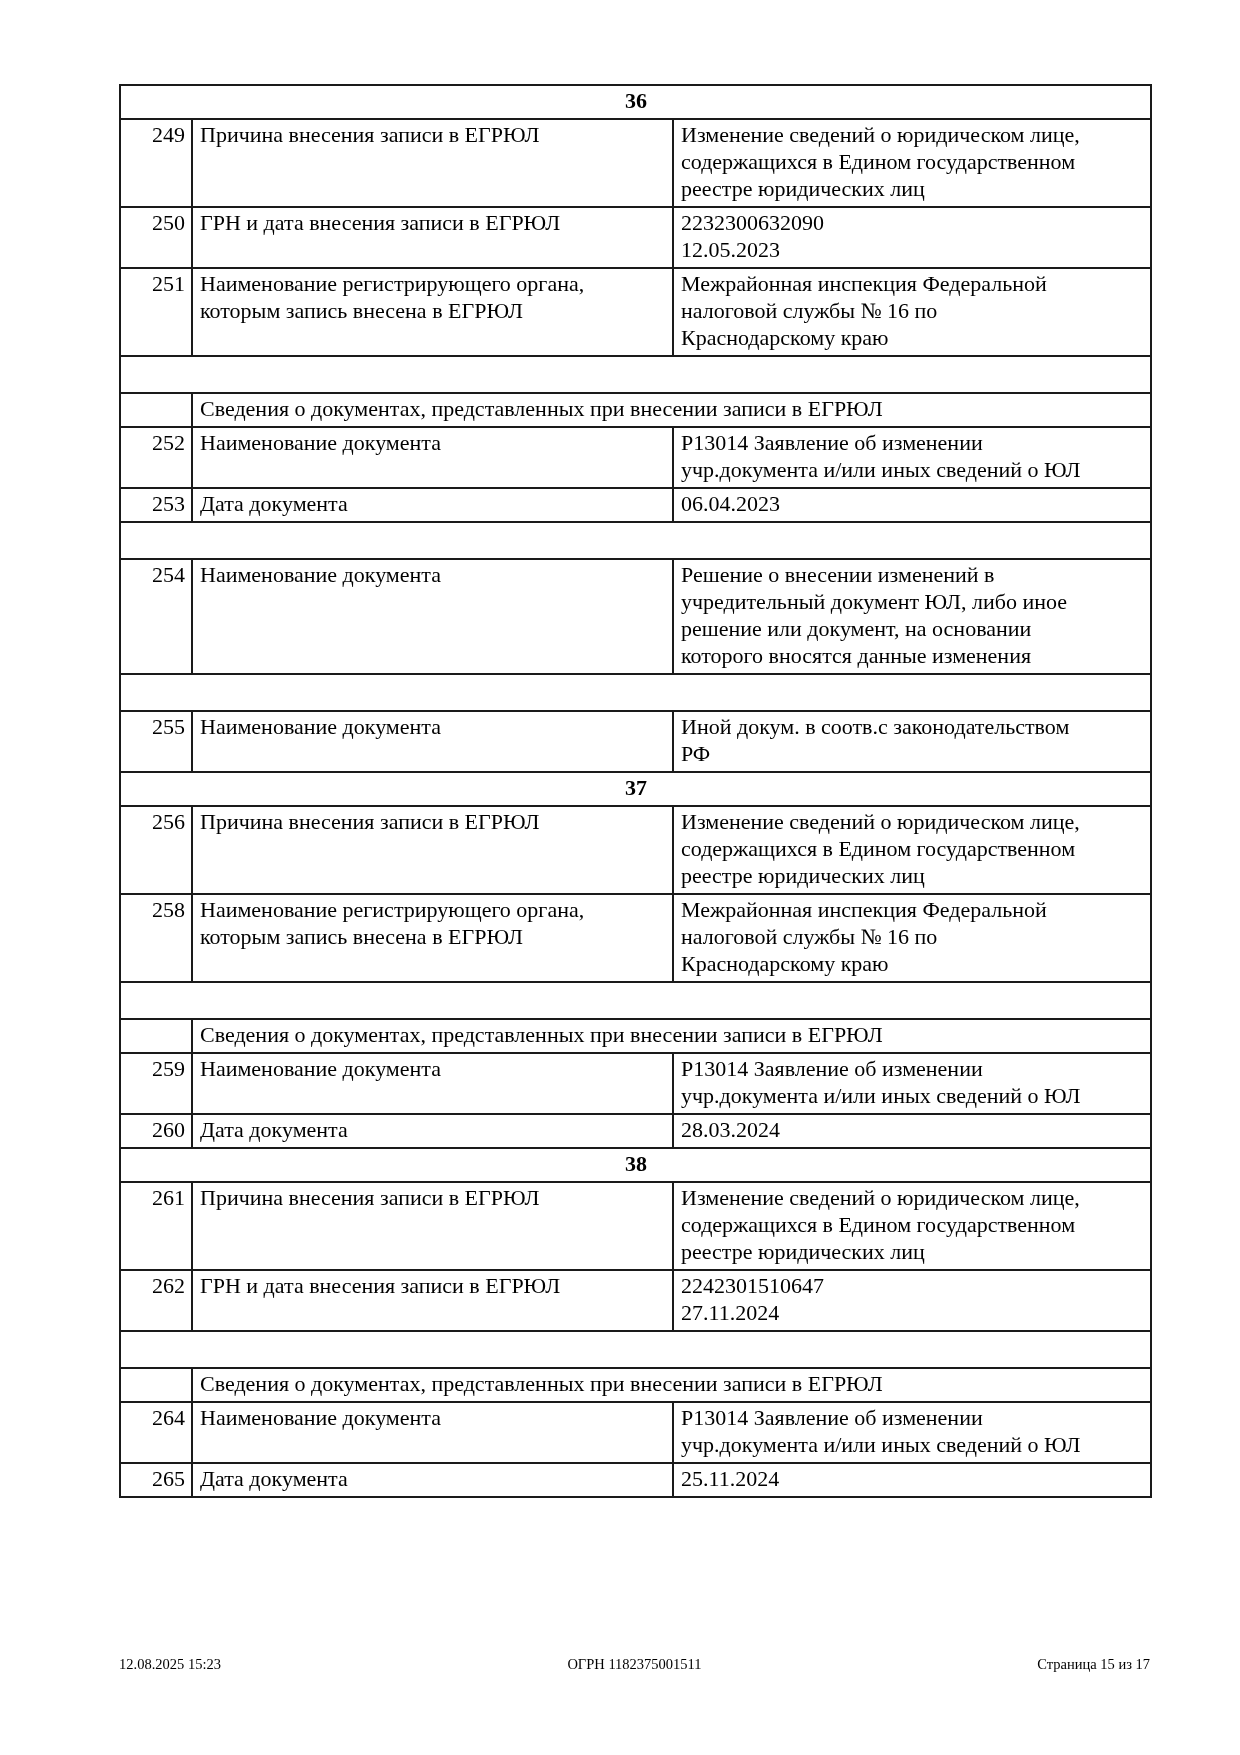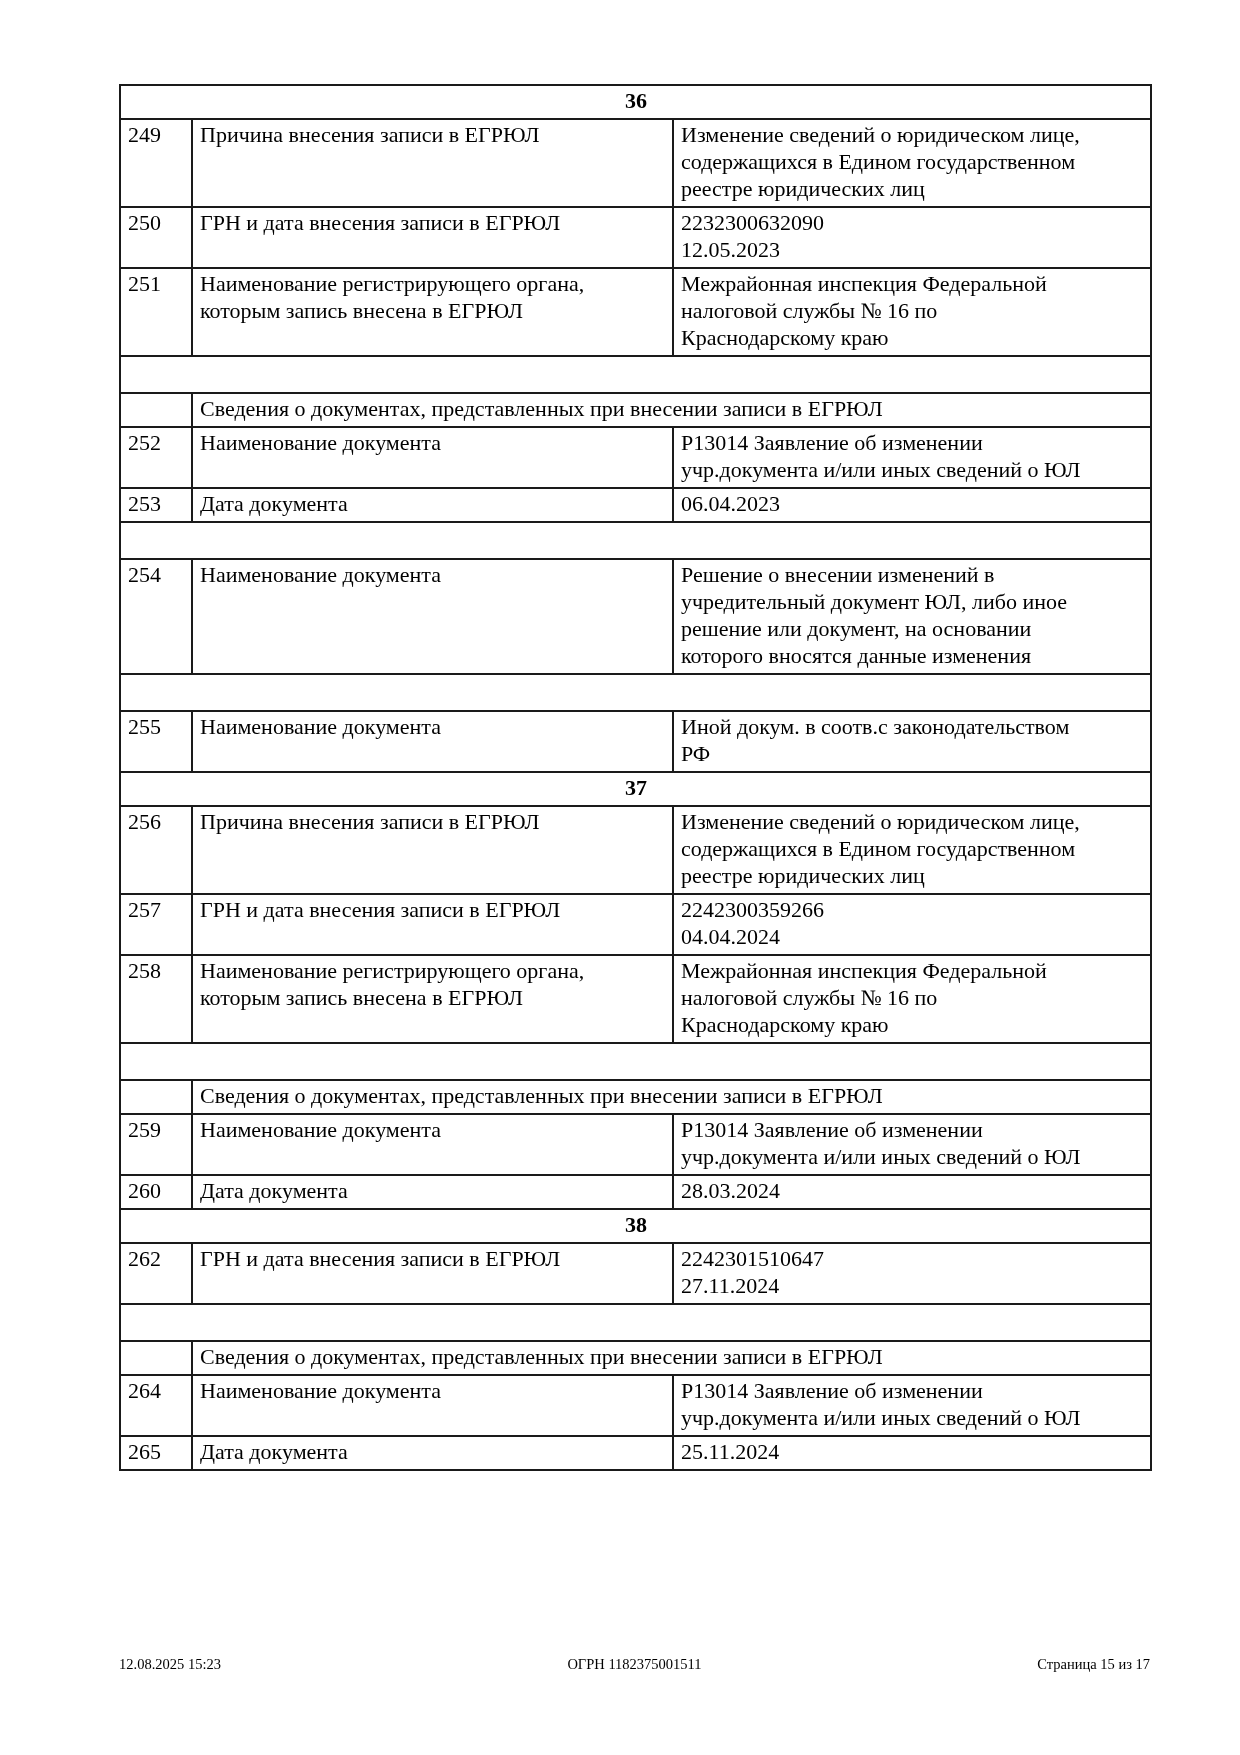--- a/index.html
+++ b/index.html
@@ -36,21 +36,21 @@
     padding: 1px 6px 4px 7px;
     white-space: pre-line;
     overflow: hidden;
   }
   td.block-hdr {
     text-align: center;
     font-weight: bold;
     padding: 1px 0 3px 0;
   }
   td.num-cell {
-    text-align: left;
+    text-align: right;
     padding-left: 2px;
     padding-right: 2px;
     border-radius: 11px;
   }
   td.section-hdr {
     padding-left: 7px;
     border-radius: 16px;
   }
   td.spacer {
     height: 30px;
@@ -151,26 +151,20 @@
           <td colspan="3" class="block-hdr">37</td>
         </tr>
         <tr>
           <td class="num-cell">256</td>
           <td class="label-cell">Причина внесения записи в ЕГРЮЛ</td>
           <td class="value-cell">Изменение сведений о юридическом лице,
 содержащихся в Едином государственном
 реестре юридических лиц</td>
         </tr>
         <tr>
-          <td class="num-cell">257</td>
-          <td class="label-cell">ГРН и дата внесения записи в ЕГРЮЛ</td>
-          <td class="value-cell">2242300359266
-04.04.2024</td>
-        </tr>
-        <tr>
           <td class="num-cell">258</td>
           <td class="label-cell">Наименование регистрирующего органа,
 которым запись внесена в ЕГРЮЛ</td>
           <td class="value-cell">Межрайонная инспекция Федеральной
 налоговой службы № 16 по
 Краснодарскому краю</td>
         </tr>
         <tr>
           <td colspan="3" class="spacer"></td>
         </tr>
@@ -184,20 +178,27 @@
           <td class="value-cell">Р13014 Заявление об изменении
 учр.документа и/или иных сведений о ЮЛ</td>
         </tr>
         <tr>
           <td class="num-cell">260</td>
           <td class="label-cell">Дата документа</td>
           <td class="value-cell">28.03.2024</td>
         </tr>
         <tr>
           <td colspan="3" class="block-hdr">38</td>
+        </tr>
+        <tr>
+          <td class="num-cell">261</td>
+          <td class="label-cell">Причина внесения записи в ЕГРЮЛ</td>
+          <td class="value-cell">Изменение сведений о юридическом лице,
+содержащихся в Едином государственном
+реестре юридических лиц</td>
         </tr>
         <tr>
           <td class="num-cell">262</td>
           <td class="label-cell">ГРН и дата внесения записи в ЕГРЮЛ</td>
           <td class="value-cell">2242301510647
 27.11.2024</td>
         </tr>
         <tr>
           <td colspan="3" class="spacer"></td>
         </tr>

